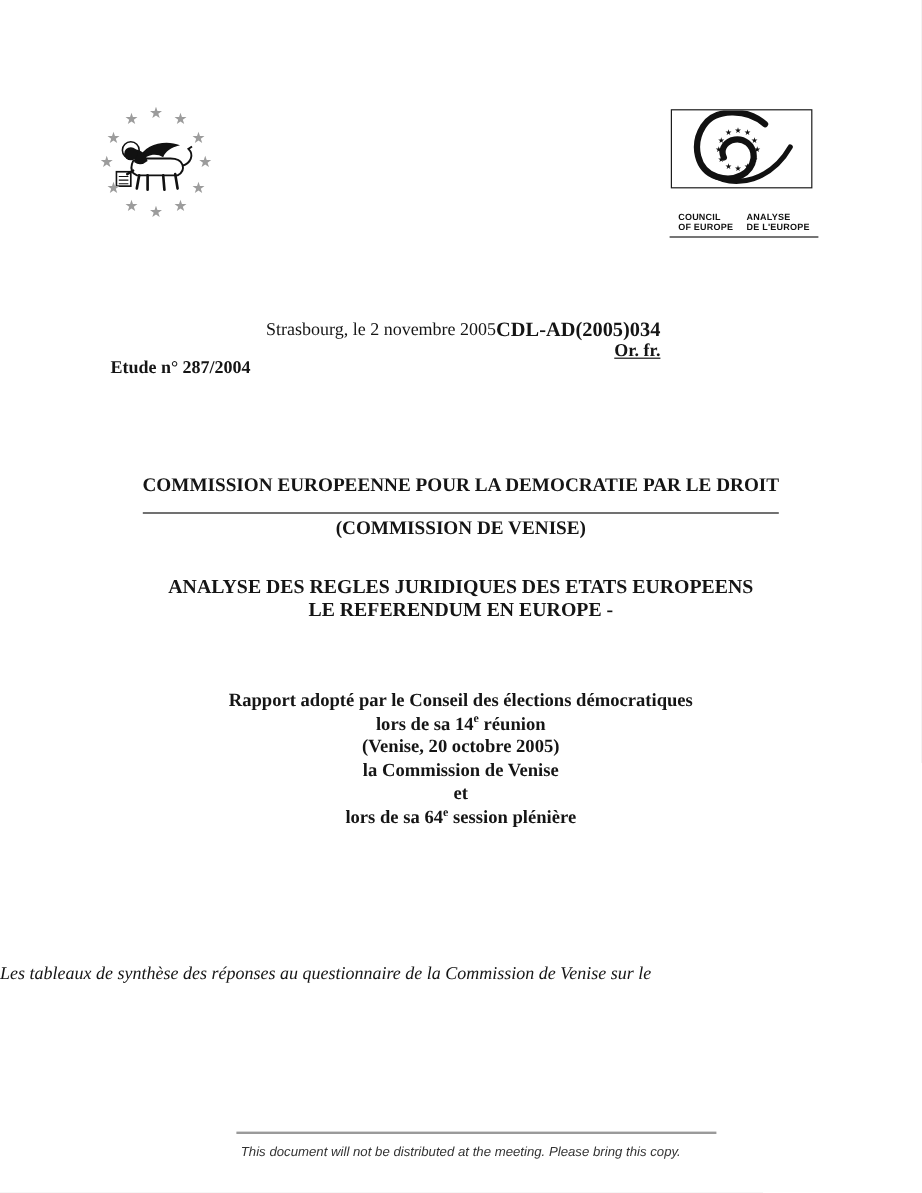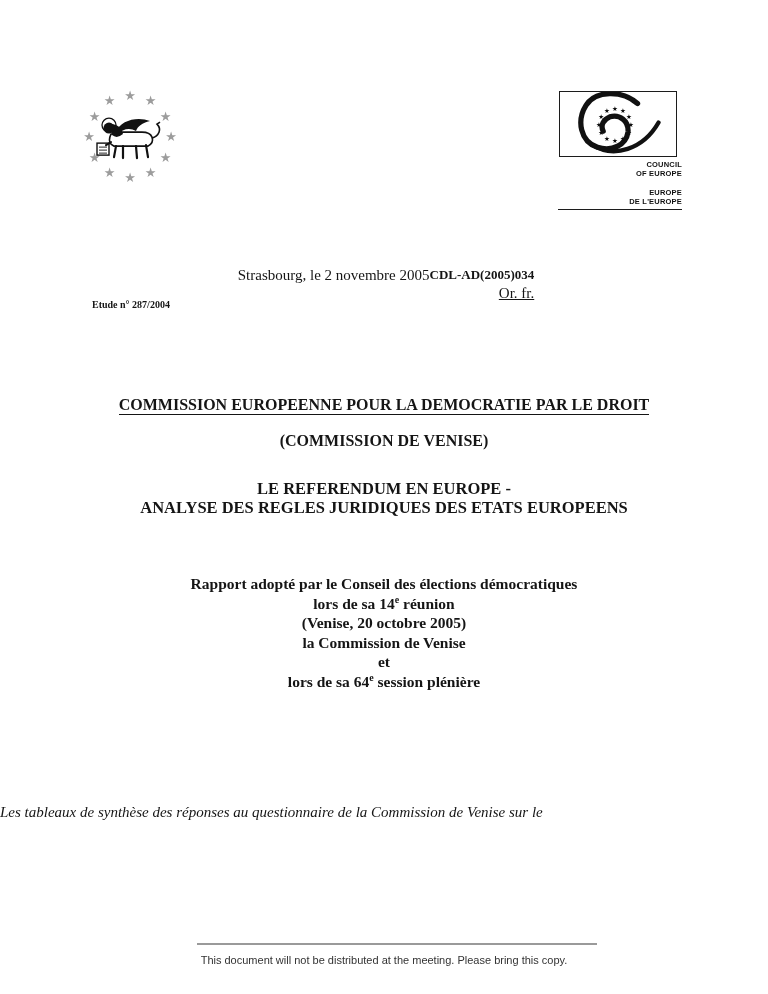--- a/index.html
+++ b/index.html
@@ -15,51 +15,51 @@
 
   
   .venice-logo{position:absolute;left:85px;top:92px;width:90px;height:90px;}
   .ring-star{position:absolute;transform:translate(-50%,-50%);line-height:1;font-family:"DejaVu Sans",sans-serif;}
   .lion-svg{position:absolute;left:45px;top:47px;transform:translate(-50%,-52%);}
 
   .coe-logo{position:absolute;left:558px;top:91px;width:124px;}
   .coe-box{position:relative;width:118px;height:66px;border:1.5px solid #1c1c1c;margin-left:1px;box-sizing:border-box;background:#fff;}
   .coe-box svg{position:absolute;left:0;top:0;}
   .coe-stars{position:absolute;left:0;top:0;width:100%;height:100%;}
-  .coe-captions{display:flex;justify-content:center;gap:11px;margin-top:4px;
+  .coe-captions{display:flex;justify-content:center;gap:11px;margin-top:20px;
     font-family:"Liberation Sans",sans-serif;font-size:7.5px;font-weight:bold;
-    letter-spacing:.2px;text-align:right;line-height:8.5px;color:#111;flex-direction:column;}
+    letter-spacing:.2px;text-align:left;line-height:8.5px;color:#111;}
   .coe-rule{border:none;border-top:1.5px solid #1c1c1c;margin:3px 0 0 0;width:124px;}
 
   
   .meta-row{position:absolute;left:92px;right:88px;top:266px;display:flex;
     justify-content:center;font-size:15px;line-height:18px;}
-  .doc-ref{font-weight:bold;font-size:13px;}
-  .lang-note{text-decoration:underline;}
+  .doc-ref{font-weight:bold;font-size:17px;}
+  .lang-note{text-decoration:underline;font-weight:bold;}
   .ref-block{text-align:right;}
-  .study-ref{position:absolute;left:92px;top:299px;font-weight:bold;font-size:10px;}
+  .study-ref{position:absolute;left:92px;top:299px;font-weight:bold;font-size:15px;}
 
   .org-block{position:absolute;left:0;top:395px;width:100%;text-align:center;
     font-weight:bold;font-size:16px;line-height:20px;}
-  .org-heading-underline{border-bottom:1.6px solid #151515;padding-bottom:1px;}
+  .org-heading-underline{border-bottom:1.6px solid #151515;padding-bottom:14px;}
   .org-subheading{margin-top:16px;}
 
   .title-block{position:absolute;left:0;top:480px;width:100%;text-align:center;
     font-weight:bold;font-size:16.5px;line-height:18.5px;}
 
   .adoption-block{position:absolute;left:0;top:574px;width:100%;text-align:center;
     font-weight:bold;font-size:15.5px;line-height:19.5px;}
   .adoption-block sup{font-size:10px;line-height:0;}
 
   .note-block{position:absolute;left:0;top:802px;width:100%;
     font-style:italic;font-size:15px;line-height:20px;}
 
   .footer-rule{position:absolute;left:197px;top:943px;width:400px;height:2px;background:#9a9a9a;}
   .footer-block{position:absolute;left:0;top:954px;width:100%;text-align:center;
-    font-family:"Liberation Sans",sans-serif;
+    font-family:"Liberation Sans",sans-serif;font-style:italic;
     font-size:11px;line-height:13px;color:#333;}
 </style>
 </head>
 <body>
 
 <div class="page">
 
   <div class="venice-logo">
     <svg class="lion-svg" width="68" height="44" viewBox="0 0 68 44">
       <circle cx="13" cy="9" r="7" fill="none" stroke="#111" stroke-width="1.3"></circle>
@@ -107,21 +107,21 @@
           <span class="ring-star" style="left: 41.1436px; top: 25px; font-size: 6.5px; color: rgb(17, 17, 17);">★</span>
           <span class="ring-star" style="left: 47px; top: 19.1436px; font-size: 6.5px; color: rgb(17, 17, 17);">★</span>
         </div>
     </div>
     <div class="coe-captions">
       <div>
         <div>COUNCIL</div>
         <div>OF EUROPE</div>
       </div>
       <div>
-        <div>EUROPE</div>
+        <div>ANALYSE</div>
         <div>DE L'EUROPE</div>
       </div>
     </div>
     <hr class="coe-rule">
   </div>
 
   <div class="meta-row">
     <div>Strasbourg, le 2 novembre 2005</div>
     <div class="ref-block">
       <div class="doc-ref">CDL-AD(2005)034</div>
@@ -131,22 +131,22 @@
   <div class="study-ref">Etude n° 287/2004</div>
 
   <div class="org-block">
     <div>
       <span class="org-heading-underline">COMMISSION EUROPEENNE POUR LA DEMOCRATIE PAR LE DROIT</span>
     </div>
     <div class="org-subheading">(COMMISSION DE VENISE)</div>
   </div>
 
   <div class="title-block">
+    <div>ANALYSE DES REGLES JURIDIQUES DES ETATS EUROPEENS</div>
     <div>LE REFERENDUM EN EUROPE -</div>
-    <div>ANALYSE DES REGLES JURIDIQUES DES ETATS EUROPEENS</div>
   </div>
 
   <div class="adoption-block">
     <div>Rapport adopté par le Conseil des élections démocratiques</div>
     <div><span>lors de sa 14</span><sup>e</sup><span> réunion</span></div>
     <div>(Venise, 20 octobre 2005)</div>
     <div>la Commission de Venise</div>
     <div>et</div>
     <div><span>lors de sa 64</span><sup>e</sup><span> session plénière</span></div>
   </div>

